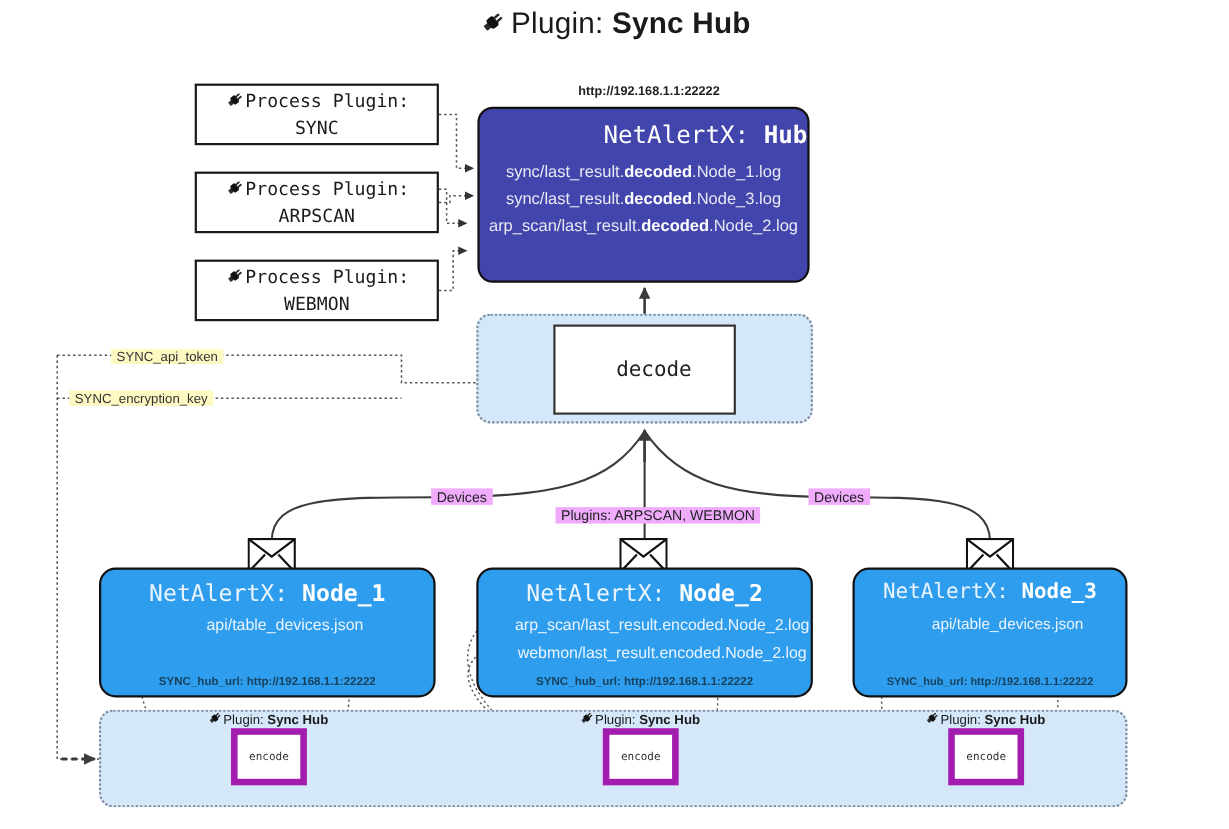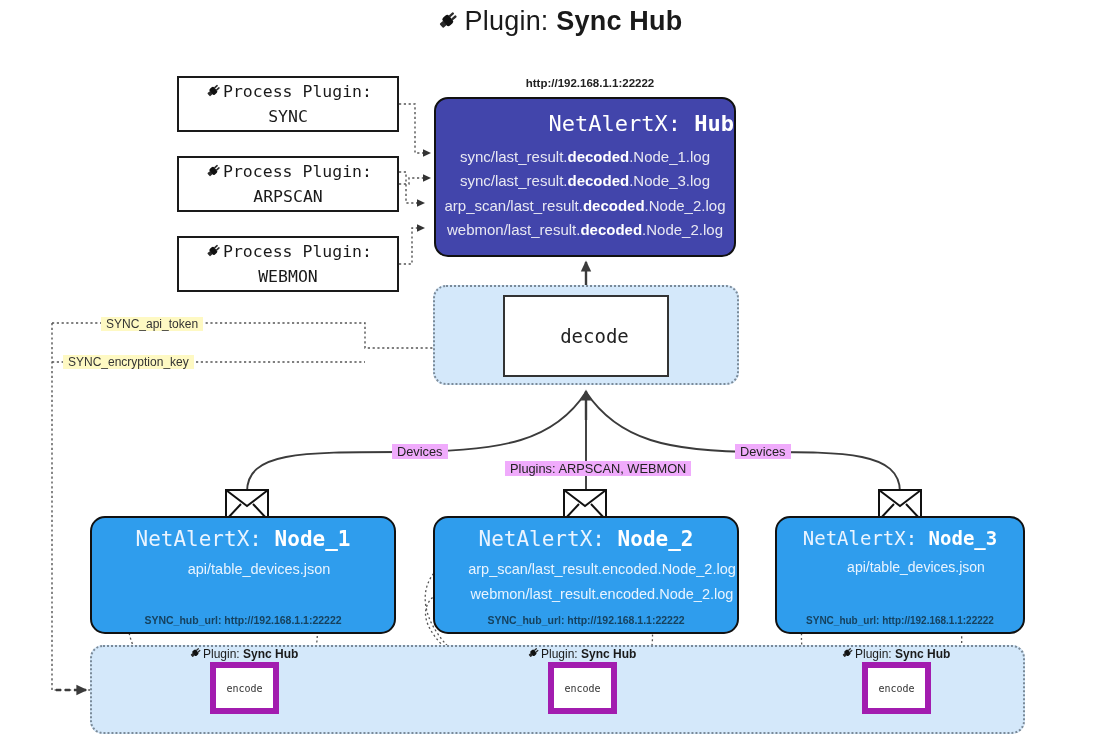--- a/index.html
+++ b/index.html
@@ -222,21 +222,20 @@
   <div id="hub-url">http://192.168.1.1:22222</div>
   <div id="hub">
     <div class="hub-title">
       <span>NetAlertX:</span>
       <b>Hub</b>
     </div>
     <div class="logs">
       <div class="log"><span>sync/last_result.</span><b>decoded</b><span>.Node_1.log</span></div>
       <div class="log"><span>sync/last_result.</span><b>decoded</b><span>.Node_3.log</span></div>
       <div class="log"><span>arp_scan/last_result.</span><b>decoded</b><span>.Node_2.log</span></div>
-      <div class="log"><span>webmon/last_result.</span><b>decoded</b><span>.Node_2.log</span></div>
     </div>
   </div>
 
   <div id="decode-zone"></div>
   <div id="decode-box">decode</div>
 
   <div class="keylbl" id="lbl-api-token">SYNC_api_token</div>
   <div class="keylbl" id="lbl-enc-key">SYNC_encryption_key</div>
   <div class="edgelbl" id="lbl-dev-left">Devices</div>
   <div class="edgelbl" id="lbl-dev-right">Devices</div>

